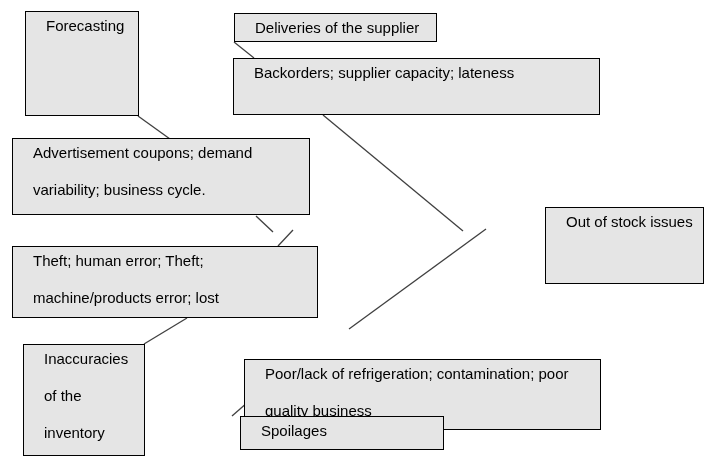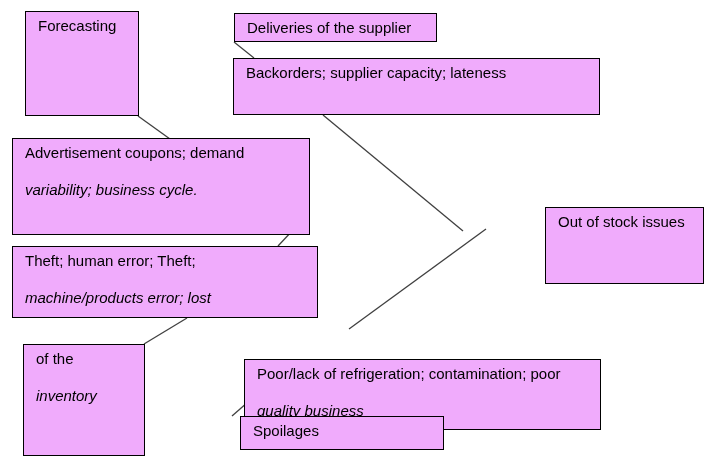--- a/index.html
+++ b/index.html
@@ -25,33 +25,32 @@
   }
   .connectors line {
     stroke: var(--line, #404040);
     stroke-width: 1.3;
     fill: none;
   }
   .node {
     position: absolute;
     box-sizing: border-box;
     border: 1.5px solid var(--border, #000000);
-    background: #f0abfc;
-    padding: 5px 12px;
+    background: #e5e5e5;
+    padding: 5px 20px;
     font-size: 15px;
   }
   .node p {
     margin: 0;
     height: 18px;
     line-height: 18px;
     white-space: nowrap;
   }
   .node p + p {
     margin-top: 19px;
-    font-style: italic;
   }
 </style>
 </head>
 <body>
 
 <div class="canvas">
 
   <svg class="connectors" viewBox="0 0 714 472" xmlns="http://www.w3.org/2000/svg">
     <line x1="138" y1="116" x2="170" y2="139"></line>
     <line x1="234" y1="42" x2="254" y2="58"></line>
@@ -68,35 +67,36 @@
   </div>
 
   <div class="node" style="left:234px; top:13px; width:203px; height:29px;">
     <p>Deliveries of the supplier</p>
   </div>
 
   <div class="node" style="left:233px; top:58px; width:367px; height:57px;">
     <p>Backorders; supplier capacity; lateness</p>
   </div>
 
-  <div class="node" style="left:12px; top:138px; width:298px; height:97px;">
+  <div class="node" style="left:12px; top:138px; width:298px; height:77px;">
     <p>Advertisement coupons; demand</p>
     <p>variability; business cycle.</p>
   </div>
 
   <div class="node" style="left:12px; top:246px; width:306px; height:72px;">
     <p>Theft; human error; Theft;</p>
     <p>machine/products error; lost</p>
   </div>
 
   <div class="node" style="left:545px; top:207px; width:159px; height:77px;">
     <p>Out of stock issues</p>
   </div>
 
   <div class="node" style="left:23px; top:344px; width:122px; height:112px;">
+    <p>Inaccuracies</p>
     <p>of the</p>
     <p>inventory</p>
   </div>
 
   <div class="node" style="left:244px; top:330px; width:357px; height:71px;margin-top:29px;">
     <p>Poor/lack of refrigeration; contamination; poor</p>
     <p>quality business</p>
   </div>
 
   <div class="node" style="left:240px; top:416px; width:204px; height:34px;">

